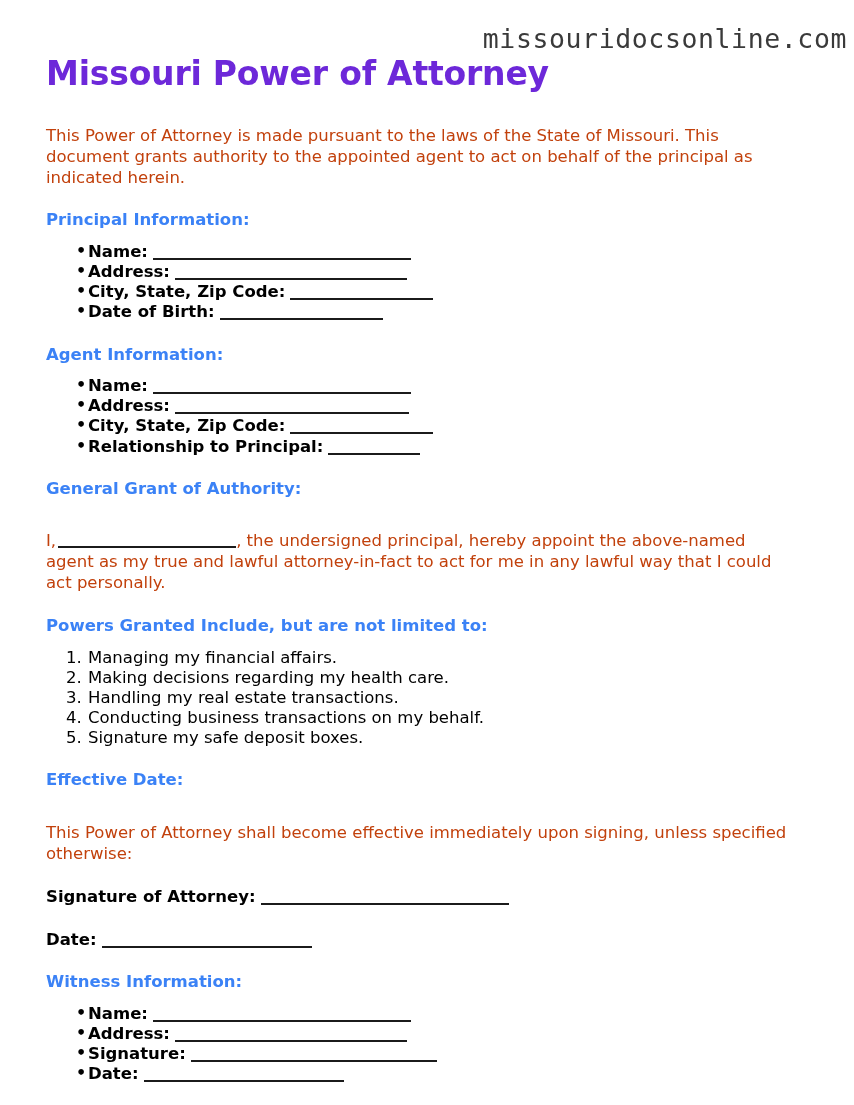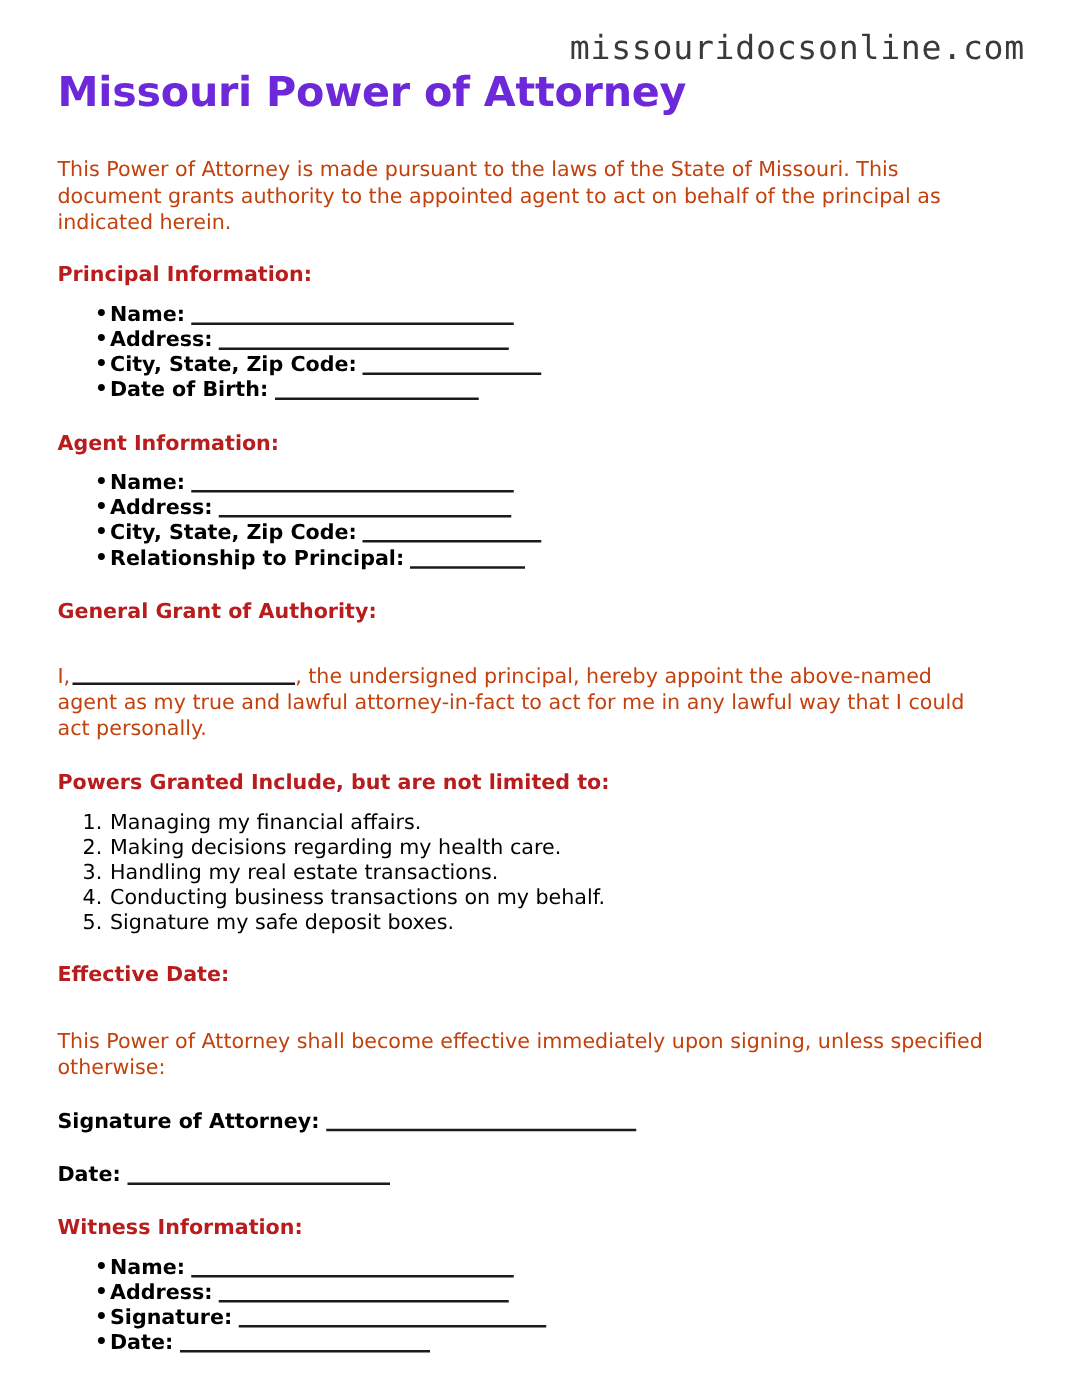--- a/index.html
+++ b/index.html
@@ -14,21 +14,21 @@
     font-family: "DejaVu Sans", "Liberation Sans", sans-serif;
     color: #000000;
     -webkit-font-smoothing: antialiased;
   }
 
   .page {
     position: relative;
     width: 854px;
     height: 1105px;
     box-sizing: border-box;
-    padding: 0 34px 0 46px;
+    padding: 0 7px 0 46px;
     background: #ffffff;
   }
 
   
   .watermark-row {
     height: 52px;
     display: flex;
     align-items: flex-end;
     justify-content: flex-end;
     padding-right: 0px;
@@ -61,21 +61,21 @@
     color: #c2410c;
   }
   .para.tight { max-width: 752px; }
 
   
   .section-heading {
     font-size: 16.5px;
     font-weight: bold;
     margin: 22px 0 0 0;
     line-height: 1.25;
-    color: #b91c1c;
+    color: #3b82f6;
   }
 
   
   ul.field-list {
     list-style: none;
     margin: 11px 0 0 0;
     padding: 0;
   }
   ul.field-list > li {
     position: relative;

